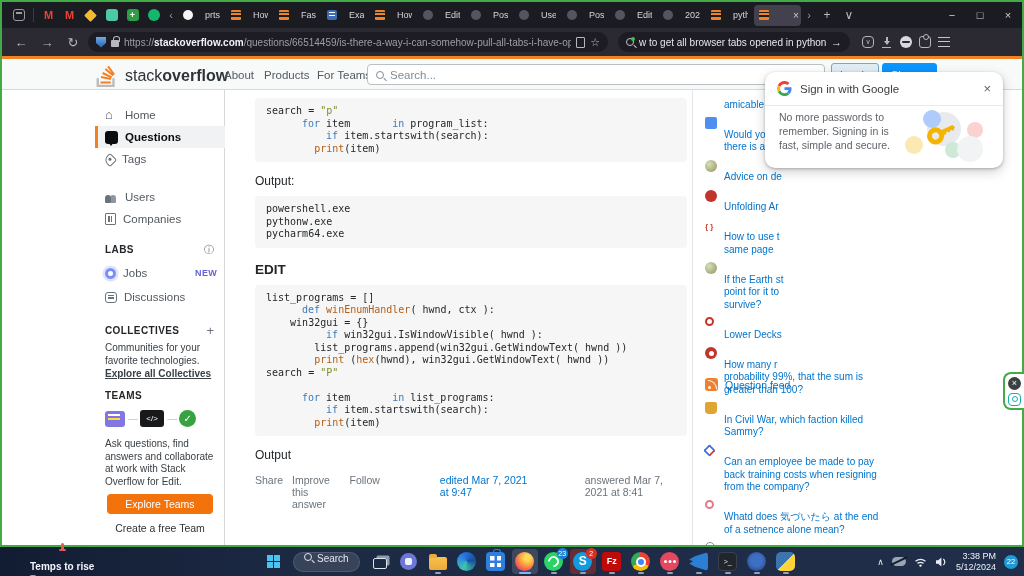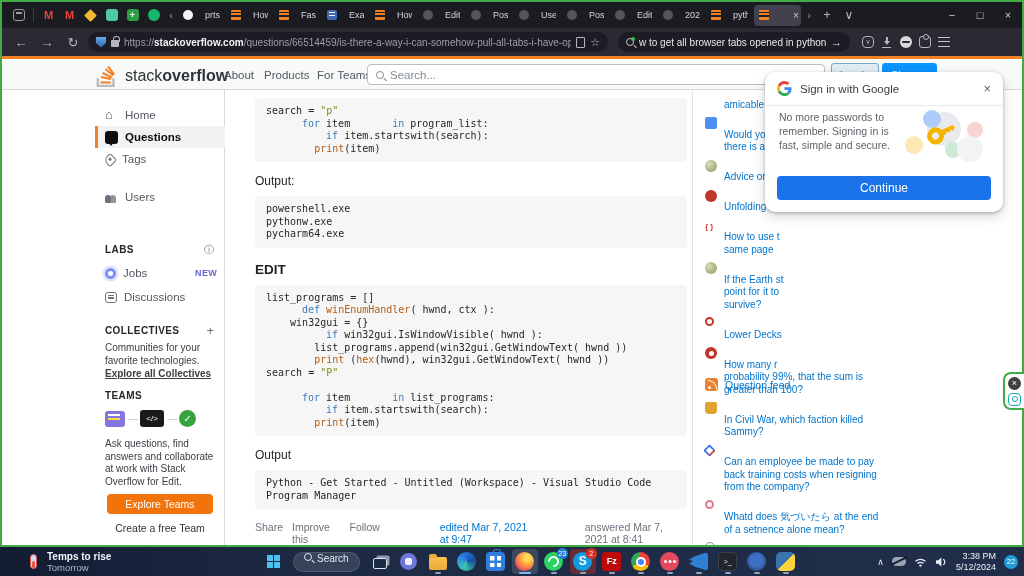--- a/index.html
+++ b/index.html
@@ -172,21 +172,21 @@
   .gp-btn { margin:8px 12px 12px; height:24px; background:#1a73e8; border-radius:4px; color:#fff; font-size:12px; display:flex; align-items:center; justify-content:center; cursor:pointer; }
 
   
   .side-widget { position:absolute; right:0; top:372px; width:21px; height:38px; background:#fff; border:2px solid #43ab45; border-right:none; border-radius:8px 0 0 8px; z-index:60; display:flex; flex-direction:column; align-items:center; justify-content:center; gap:3px; }
   .sw-x { width:13px; height:13px; border-radius:50%; background:#3c4043; color:#fff; font-size:9px; line-height:13px; text-align:center; cursor:pointer; }
   .sw-app { width:13px; height:13px; border:1.6px solid #1ba8b5; border-radius:4px; position:relative; cursor:pointer; }
   .sw-app::after { content:""; position:absolute; inset:2.5px; border:1.4px solid #1ba8b5; border-radius:50%; }
 
   
   .taskbar { position:absolute; left:0; right:0; bottom:0; height:29px; background:linear-gradient(90deg,#121d33,#1d2a44 30%,#202e4a); z-index:70; }
-  .weather { position:absolute; left:30px; top:2px; display:flex; align-items:center; gap:10px; height:25px; cursor:pointer; }
+  .weather { position:absolute; left:30px; top:2px; display:flex; align-items:center; gap:10px; height:25px; cursor:pointer;flex-direction:column; }
   .thermo { width:7px; height:15px; border:1.5px solid #e8574a; border-radius:4px; position:relative; background:#cfe0f5; }
   .thermo::after { content:""; position:absolute; left:1px; bottom:0; width:3px; height:7px; background:#e8574a; border-radius:2px; }
   .weather-txt .wt1 { font-size:10px; color:#f2f5fa; font-weight:bold; line-height:11px; }
   .weather-txt .wt2 { font-size:9.5px; color:#aeb8c8; line-height:11px; }
   .tb-center { position:absolute; left:260px; top:2px; height:25px; display:flex; align-items:center; gap:3px; }
   .start-btn { width:26px; height:25px; display:flex; align-items:center; justify-content:center; cursor:pointer; }
   .win-grid { width:13px; height:13px; background:
       linear-gradient(#4cc2f1,#4cc2f1) 0 0/6px 6px no-repeat,
       linear-gradient(#4cc2f1,#4cc2f1) 7px 0/6px 6px no-repeat,
       linear-gradient(#4cc2f1,#4cc2f1) 0 7px/6px 6px no-repeat,
@@ -415,20 +415,24 @@
           <span>Questions</span>
         </div>
       <div class="nav-row" style="top:58px;">
           <span class="si si-tag"></span>
           <span>Tags</span>
         </div>
       <div class="nav-row" style="top:96px;">
           <span class="si si-users"></span>
           <span>Users</span>
         </div>
+      <div class="nav-row" style="top:118px;">
+          <span class="si si-comp"></span>
+          <span>Companies</span>
+        </div>
 
       <div class="rail-label" style="top:154px;">LABS</div>
       <span class="rail-right" style="top:153px;">ⓘ</span>
       <div class="nav-row" style="top:172px;">
           <span class="si si-jobs" style="width:11px;height:11px;"></span>
           <span>Jobs</span>
           <span class="new-badge">NEW</span>
         </div>
       <div class="nav-row" style="top:196px;">
           <span class="si si-disc"></span>
@@ -469,22 +473,20 @@
     win32gui = {}
     <span class="tok-k">if</span> win32gui.IsWindowVisible( hwnd ):
         list_programs.append(win32gui.GetWindowText( hwnd ))
         <span class="tok-b">print</span> (<span class="tok-b">hex</span>(hwnd), win32gui.GetWindowText( hwnd ))
 search = <span class="tok-s">"P"</span>
 
 <span class="tok-k">for</span> item <span class="tok-k">in</span> list_programs:
     <span class="tok-k">if</span> item.startswith(search):
         <span class="tok-b">print</span>(item)</pre>
     <div class="out-label">Output</div>
-    <pre class="code">Python - Get Started - Untitled (Workspace) - Visual Studio Code
-Program Manager</pre>
     <div class="ans-footer">
       <div class="af-links">
         <span>Share</span>
         <span>Improve this answer</span>
         <span>Follow</span>
       </div>
       <span class="af-edited">edited Mar 7, 2021 at 9:47</span>
       <div class="af-answered">
         <div>answered Mar 7, 2021 at 8:41</div>
 
@@ -573,21 +575,20 @@
           <span class="gp-c gp-c2"></span>
           <span class="gp-c gp-c3"></span>
         <span class="gp-c gp-c4"></span>
           <span class="gp-c gp-c5"></span>
           <span class="gp-c gp-c6"></span>
         <svg class="gp-key" width="34" height="34" viewBox="0 0 24 24">
           <path fill="#f4b400" d="M21 10h-8.35A5.99 5.99 0 0 0 7 6a6 6 0 1 0 5.65 8H14l1.5-1.5L17 14l1.5-1.5L20 14l2-2.04zM7 14.5A2.5 2.5 0 1 1 9.5 12 2.5 2.5 0 0 1 7 14.5z"></path>
         </svg>
       </div>
     </div>
-    <div class="gp-btn">Continue</div>
   </div>
 
   <div class="side-widget">
     <span class="sw-x">×</span>
     <span class="sw-app"></span>
   </div>
 
   <div class="capture-frame"></div>
 
   <div class="taskbar">

